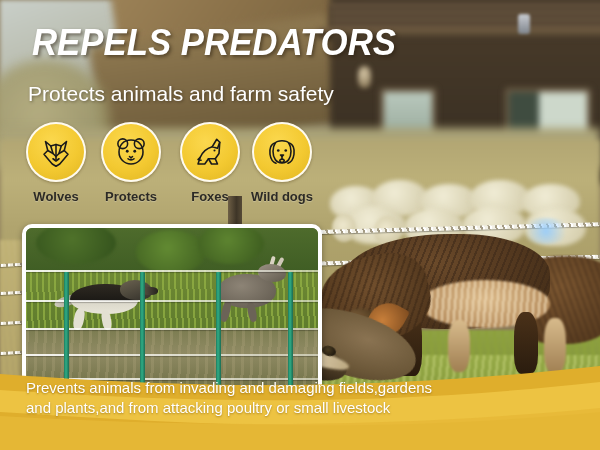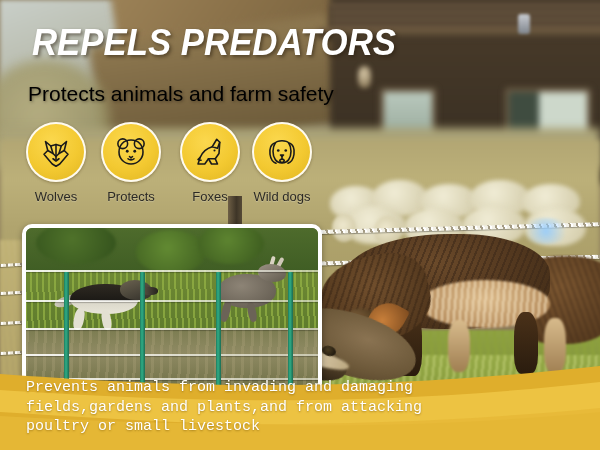--- a/index.html
+++ b/index.html
@@ -284,44 +284,44 @@
   .title{
     position:absolute;left:32px;top:24px;
     font-size:37px;line-height:38px;font-weight:bold;font-style:italic;
     color:#fff;letter-spacing:0px;
     transform:scaleX(.94);transform-origin:left center;
     text-shadow:2px 2px 4px rgba(40,30,15,.55);
     white-space:nowrap;
   }
   .subtitle{
     position:absolute;left:28px;top:82px;
-    font-size:21px;line-height:24px;color:#000000;
+    font-size:21px;line-height:24px;color:#ffffff;
     text-shadow:1px 1px 3px rgba(40,30,15,.5);
     white-space:nowrap;
   }
 
   
-  .icons{position:absolute;left:0;top:122px;width:600px;height:92px;}
+  .icons{position:absolute;left:0;top:122px;width:600px;height:92px;font-weight:bold;}
   .icon-item{position:absolute;top:0;width:120px;text-align:center;}
   .circle{
     width:56px;height:56px;border-radius:50%;margin:0 auto;
     background:radial-gradient(circle at 42% 32%,#fbd84e 0%,#f3c931 55%,#e0b521 100%);
     border:2px solid rgba(255,255,255,.92);
     box-shadow:0 1px 3px rgba(60,40,10,.35);
     display:flex;align-items:center;justify-content:center;
   }
   .circle svg{display:block;}
   .icon-label{
     margin-top:7px;font-size:13px;color:#2c2a25;
     text-shadow:0 1px 1px rgba(255,255,255,.25);
     white-space:nowrap;
   }
 
   
-  .gold{position:absolute;left:0;bottom:0;width:600px;height:90px;font-family:Liberation Mono, monospace;}
+  .gold{position:absolute;left:0;bottom:0;width:600px;height:90px;}
   .gold svg{position:absolute;left:0;top:0;}
   .gold-text{
     position:absolute;left:26px;top:18px;width:430px;
     font-size:15px;line-height:19.5px;color:#fff;
     text-shadow:0 1px 2px rgba(120,85,10,.55);
   }
 
   .fence-post-mid{
     position:absolute;left:228px;top:196px;width:14px;height:30px;
     background:linear-gradient(90deg,#6e5f45,#3e3527 60%,#564a36);

